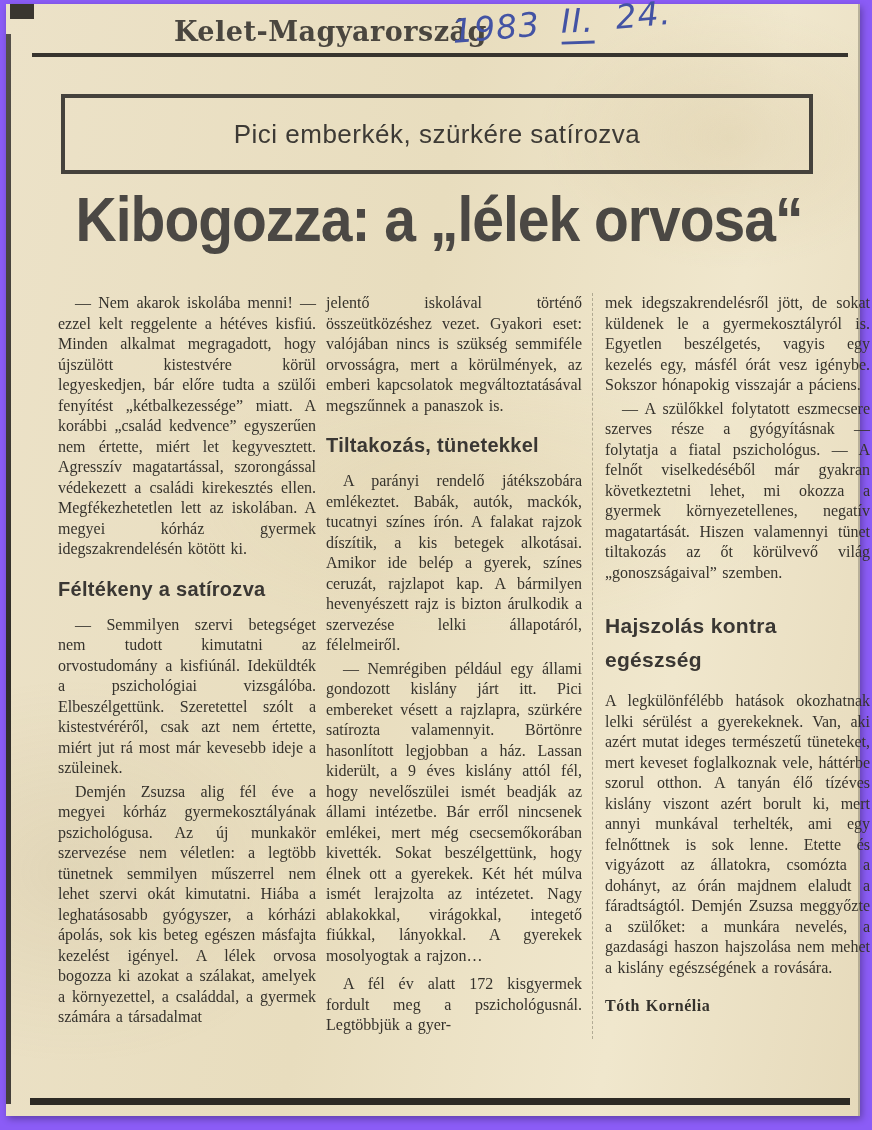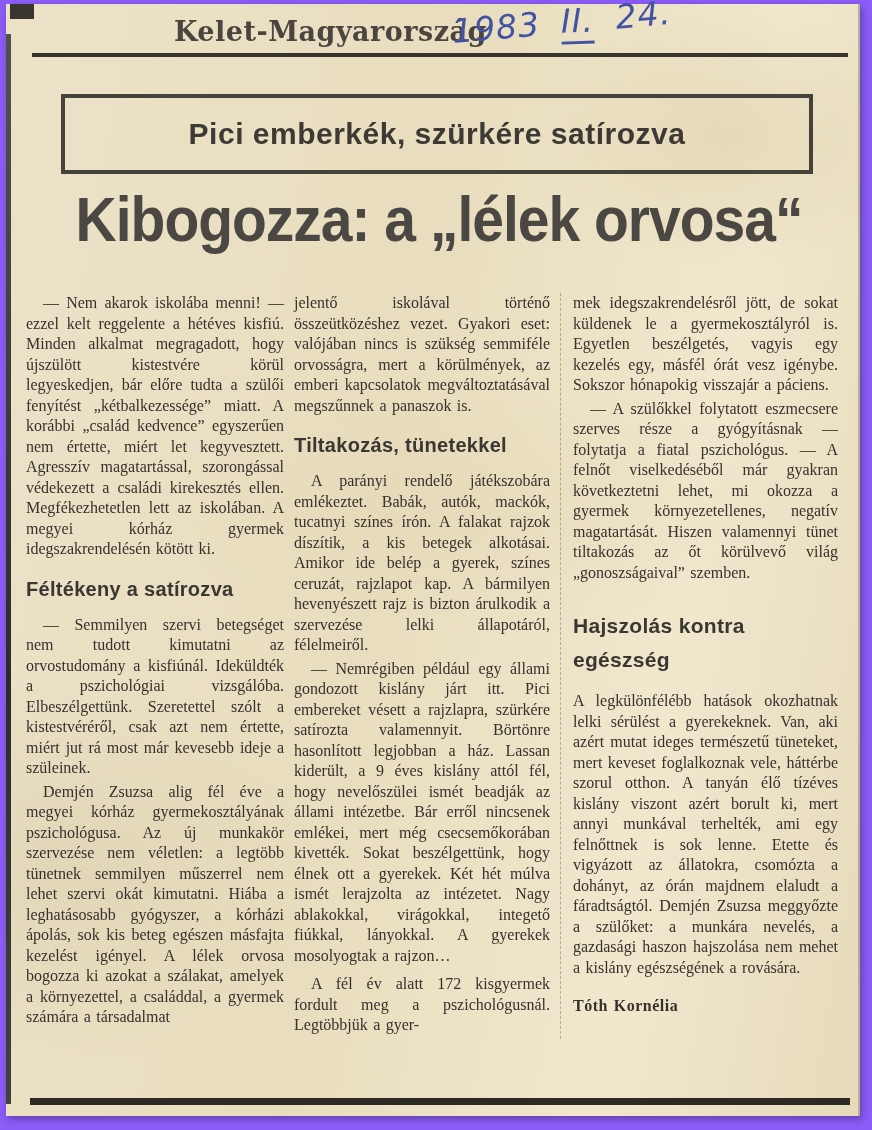--- a/index.html
+++ b/index.html
@@ -28,29 +28,29 @@
   .hw-date { position:absolute; left:446px; top:-2px; transform:rotate(-5deg);
              font-family:"DejaVu Sans","Liberation Sans",sans-serif; font-style:italic;
              font-size:33px; color:#4353a4; letter-spacing:1px; white-space:nowrap; }
   .hw-date span { margin-right:10px; }
   .hw-date .ul { border-bottom:3px solid #4353a4; padding-bottom:1px; display:inline-block; transform:rotate(3deg); }
 
   .masthead-rule { position:absolute; left:26px; top:49px; width:816px; height:4px; background:#37342e; }
 
   .kicker-box { position:absolute; left:55px; top:90px; width:744px; height:72px;
                 border:4px solid #45423c; display:flex; align-items:center; justify-content:center; }
-  .kicker-text { font-family:"Liberation Sans","DejaVu Sans",sans-serif; font-weight:bold;
-                 font-size:30px; color:#3d3a35; letter-spacing:.5px;text-align:right; }
+  .kicker-text { font-family:"Liberation Sans","DejaVu Sans",sans-serif; font-weight:normal;
+                 font-size:26px; color:#3d3a35; letter-spacing:.5px;text-align:right; }
 
   .headline { position:absolute; left:40px; top:180px; width:786px; margin:0; text-align:center;
               font-family:"Liberation Sans","DejaVu Sans",sans-serif; font-weight:bold;
               font-size:57px; line-height:64px; color:#4b4844; letter-spacing:-1px;
               transform:scaleY(1.1); transform-origin:top center; white-space:nowrap; }
 
-  .body { position:absolute; left:20px; top:289px; width:812px; display:flex; }
+  .body { position:absolute; left:52px; top:289px; width:812px; display:flex; }
   .col { box-sizing:border-box; }
   .col1 { width:268px; padding-right:10px; }
   .col2 { width:266px; padding-right:10px; }
   .col3 { width:278px; padding-left:12px; border-left:1px dashed rgba(80,75,60,.38); }
 
   .col p { margin:0 0 3px; font-size:16px; line-height:20.5px; text-align:justify;
            text-indent:17px; word-spacing:1.4px; color:#35322c; }
   .col p.cont { text-indent:0; }
   .col p.gap-top { margin-top:8px; }
 

